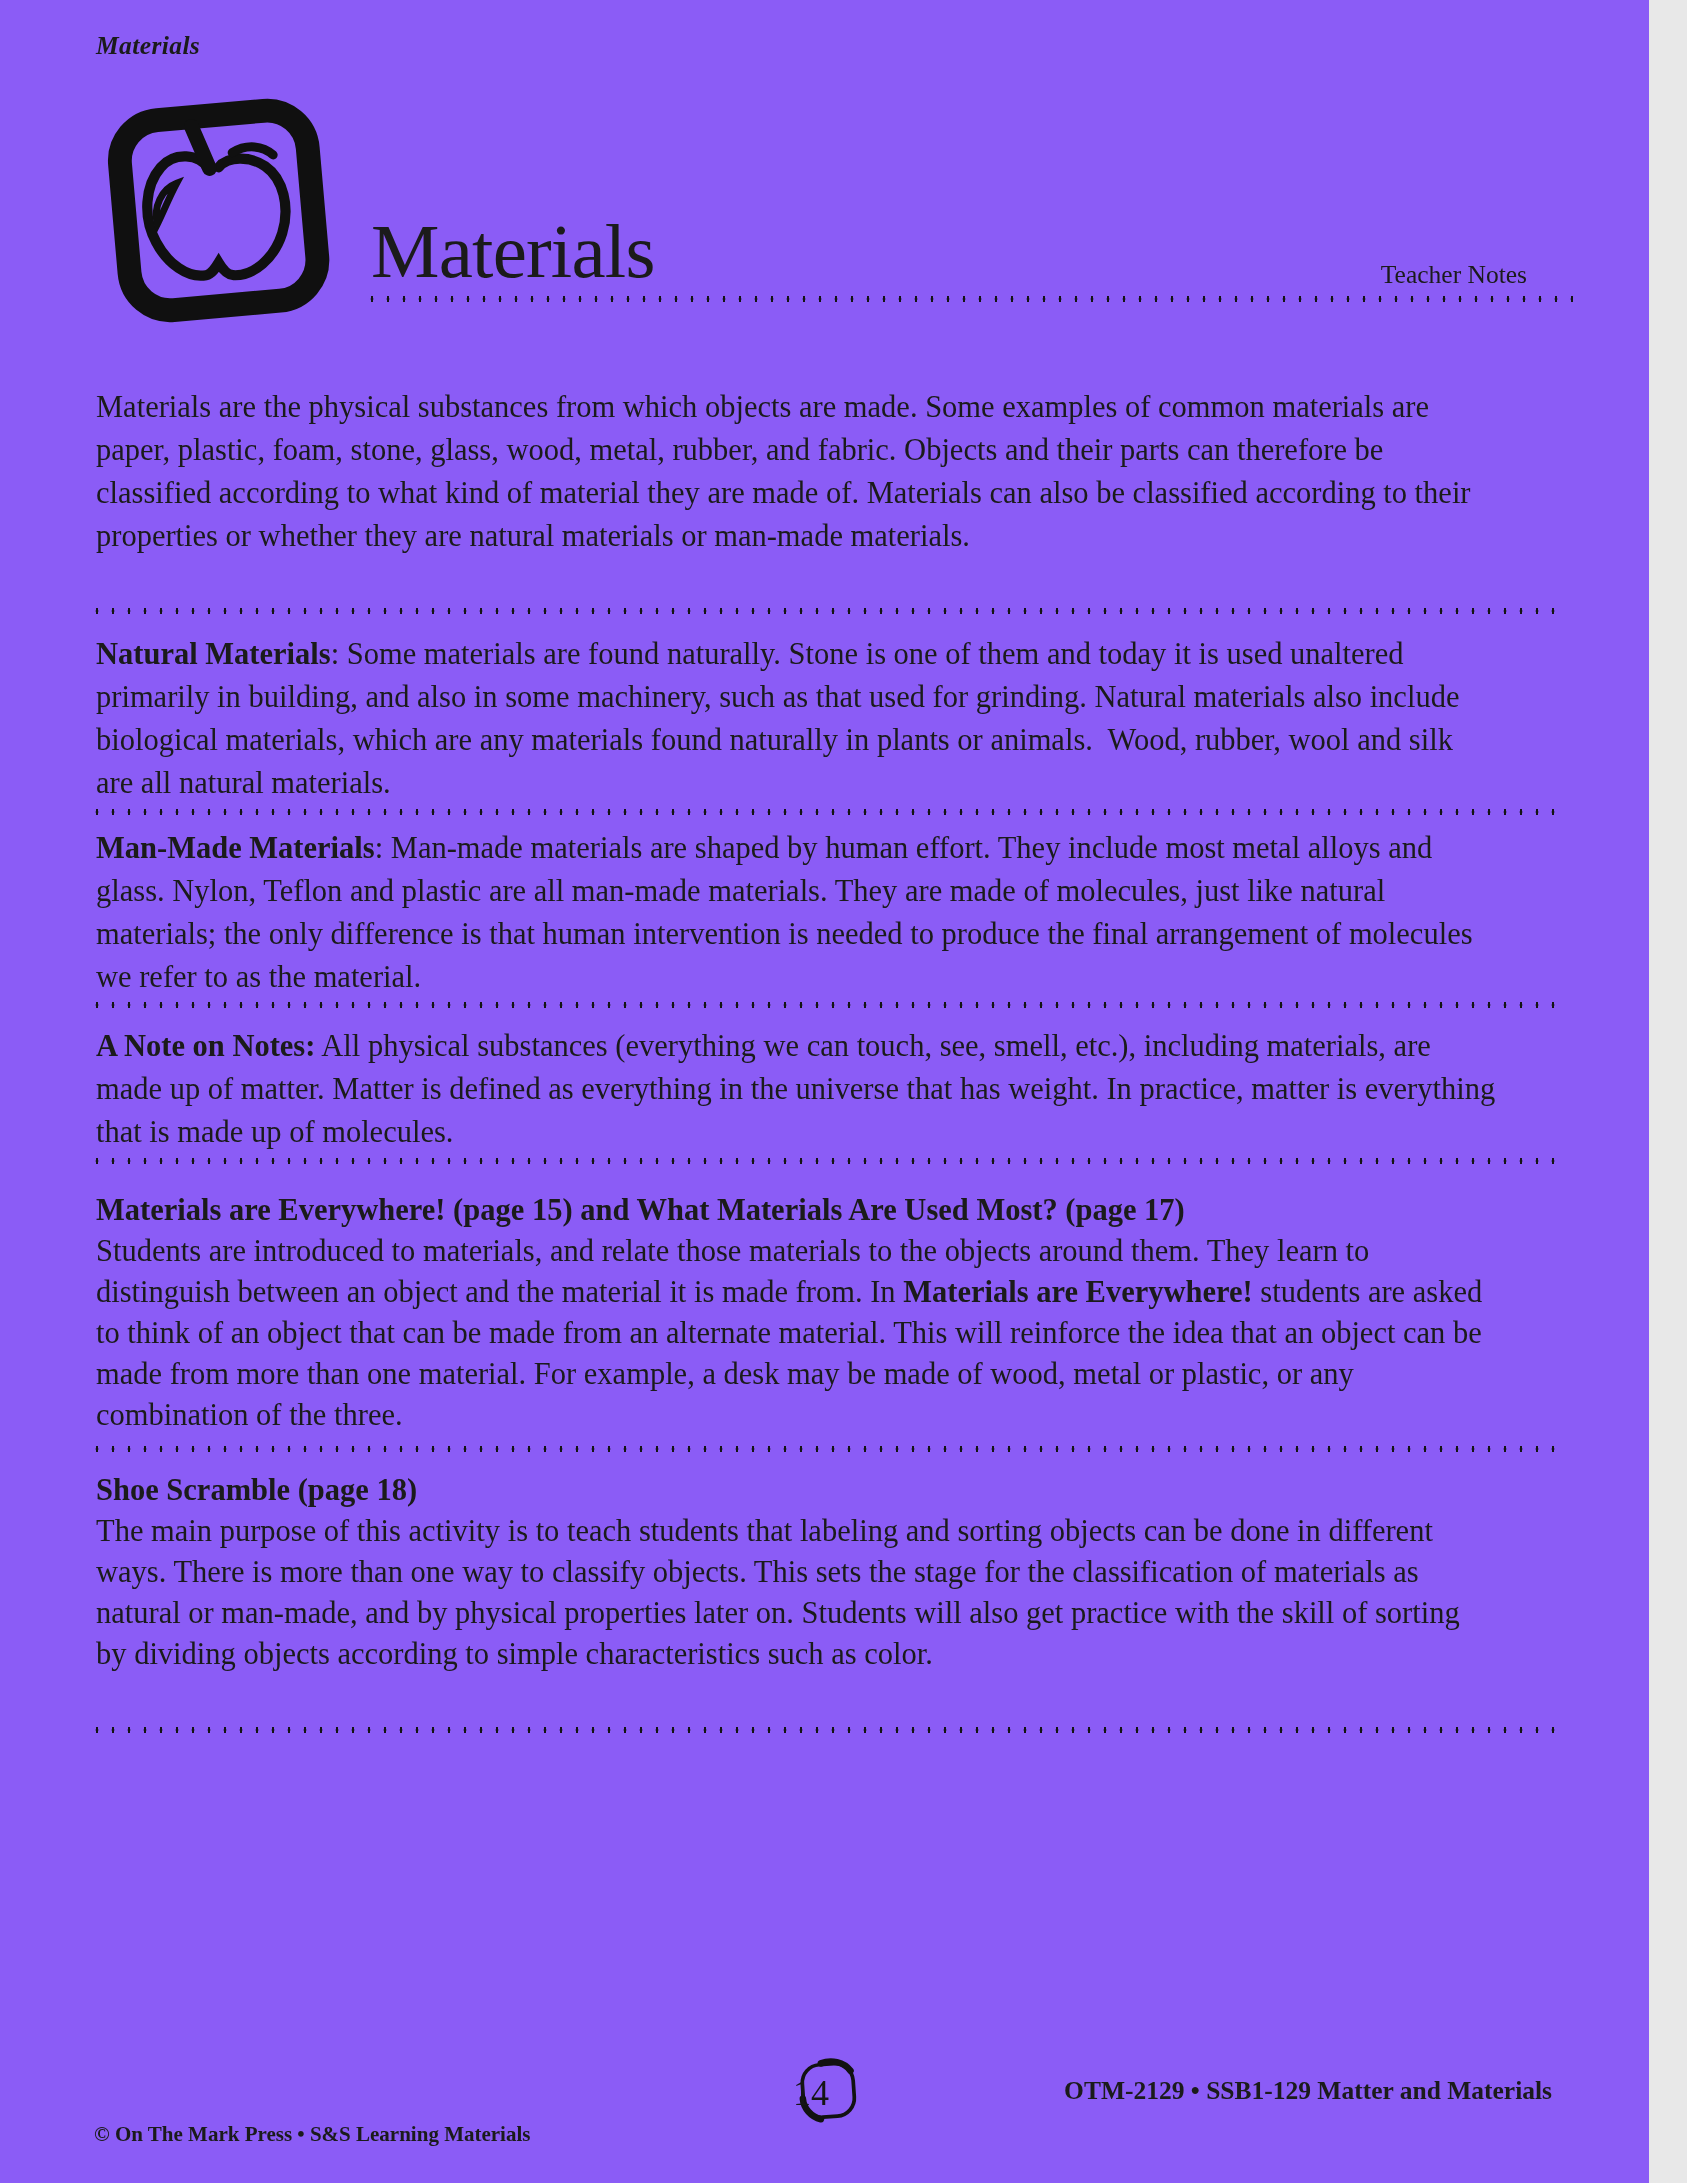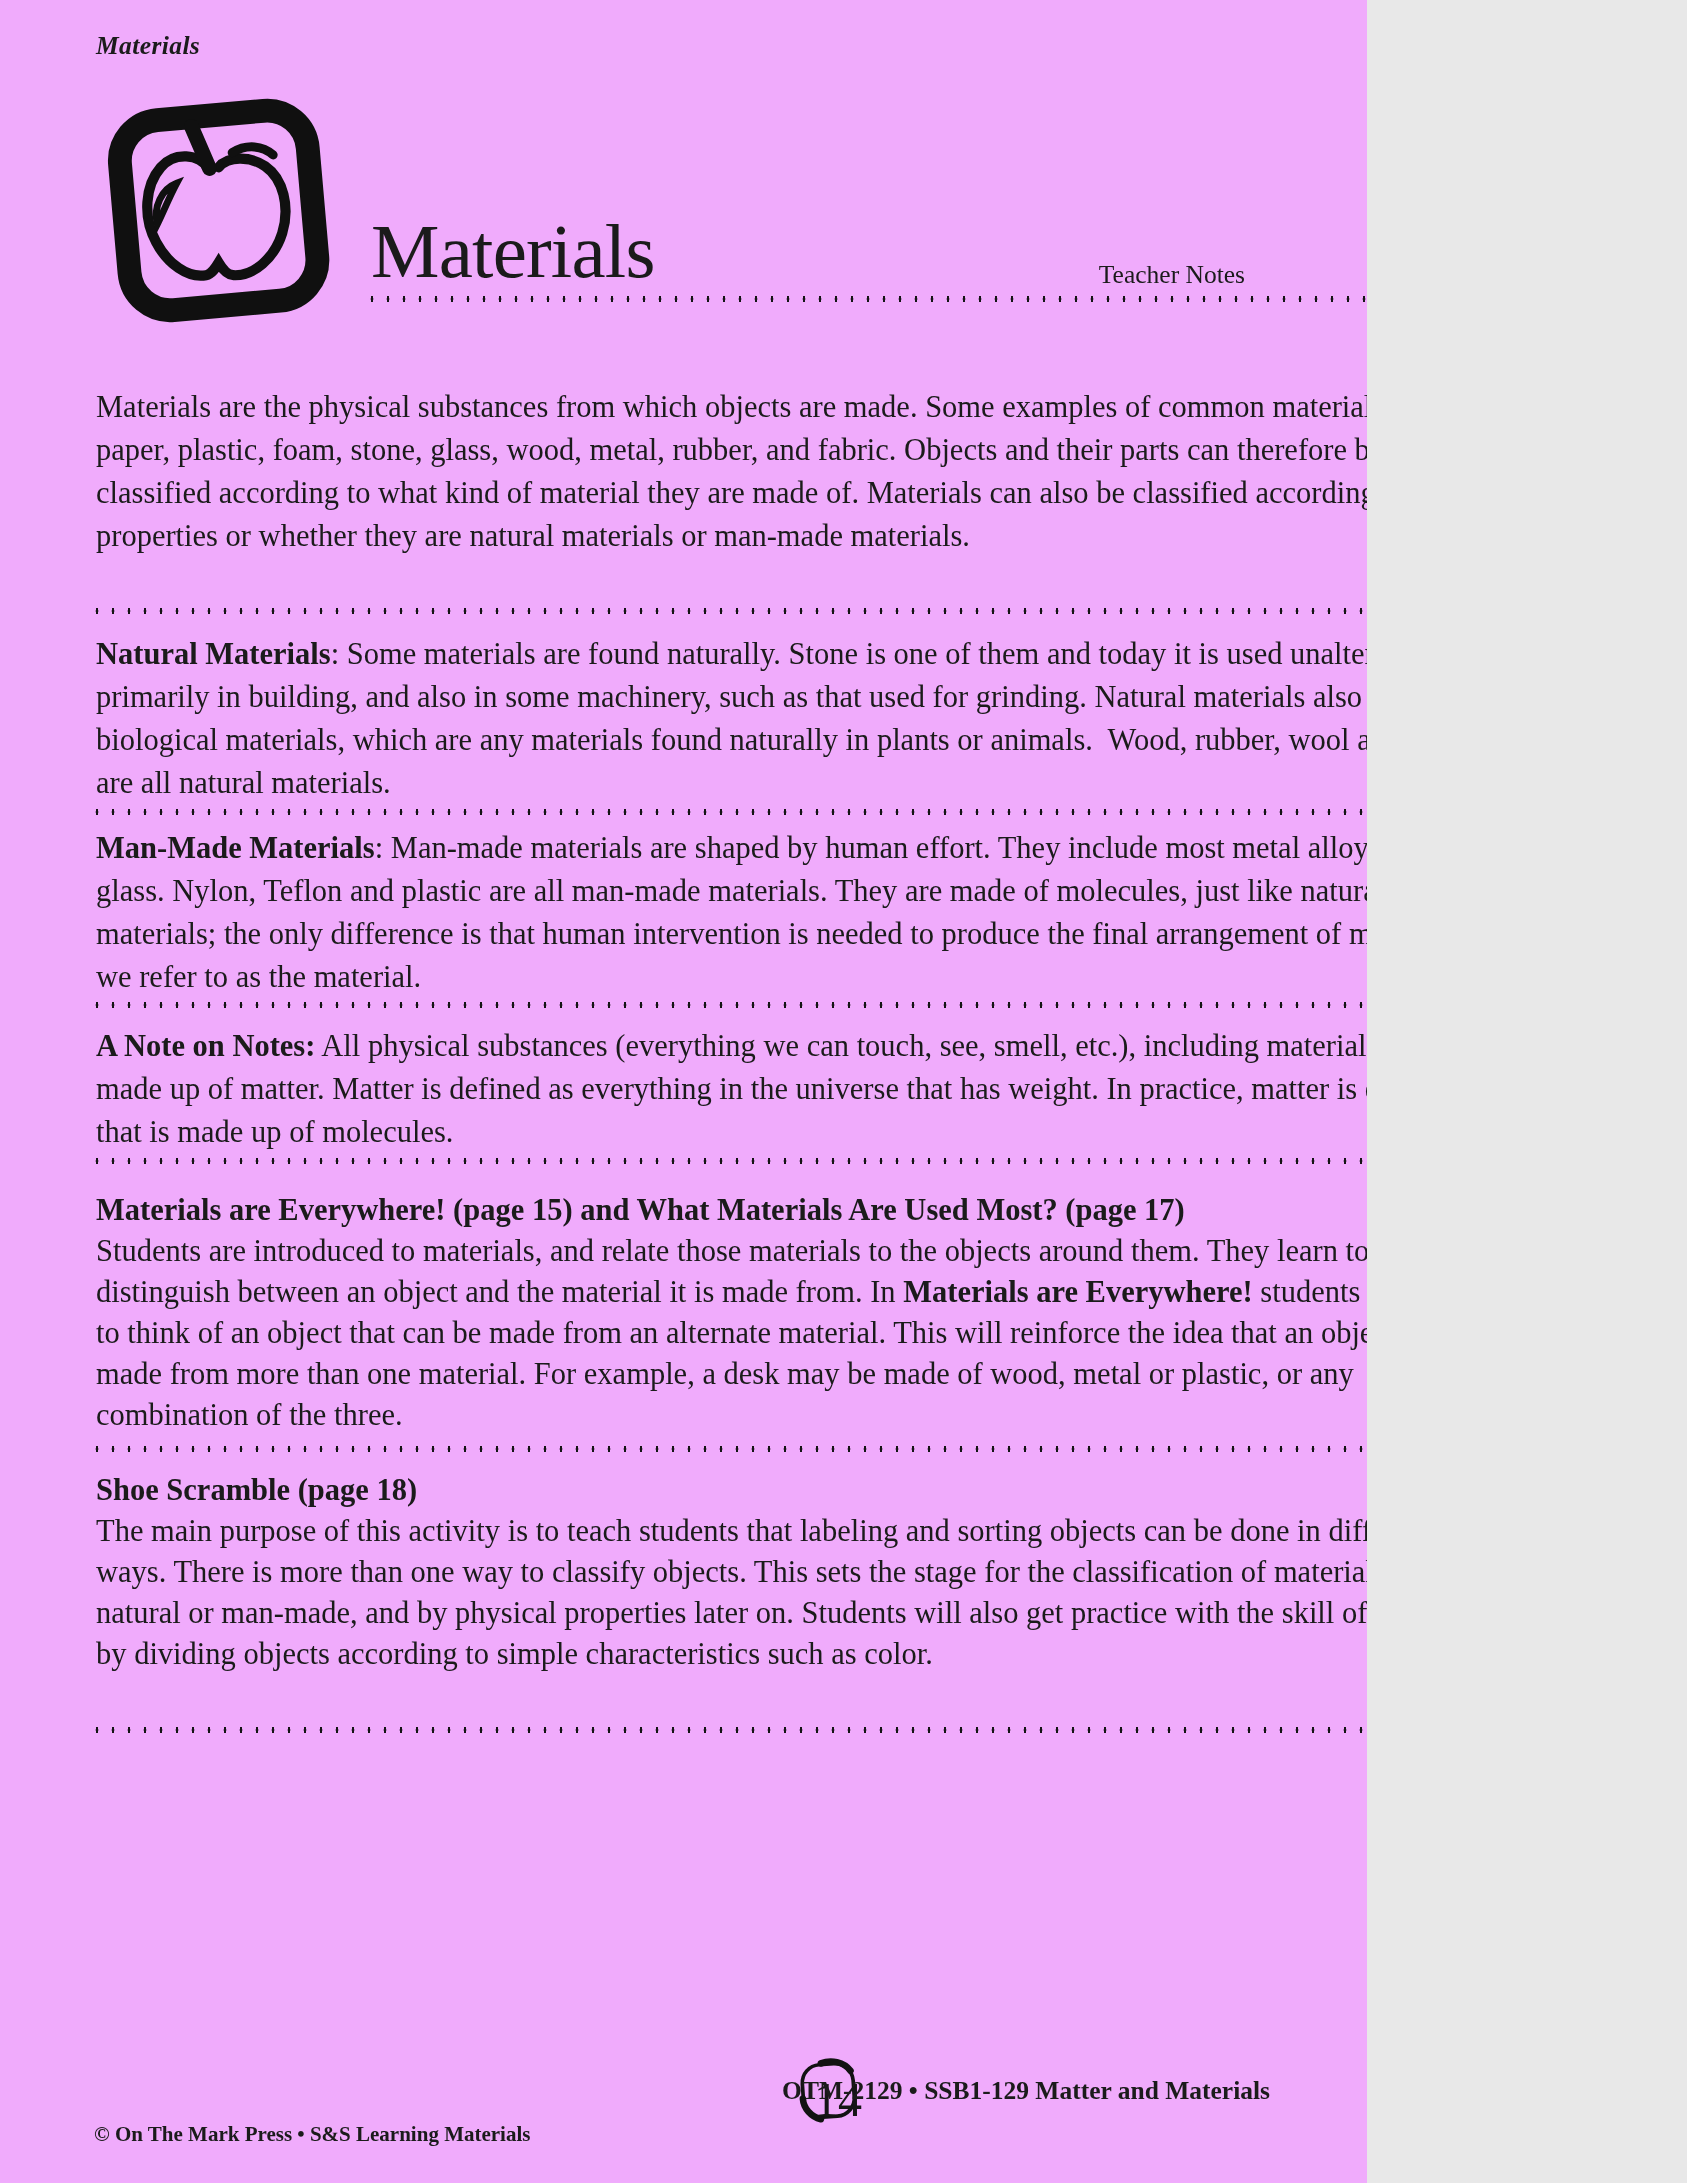--- a/index.html
+++ b/index.html
@@ -1,19 +1,19 @@
 <!DOCTYPE html>
 <html style="font-size:13px"><head>
 <meta charset="utf-8">
 <style>
   html,body{margin:0;padding:0;background:#e8e8e8;}
   .page{
     position:relative;
-    width:1367px;height:2183px;
-    background:#f0abfc;
+    width:1649px;height:2183px;
+    background:#8b5cf6;
     font-family:"Liberation Serif", serif;
     color:#1b1b1b;
     overflow:hidden;
   }
   .corner-label{
     position:absolute;left:96px;top:31px;
     font-size:25.5px;font-weight:bold;font-style:italic;
     letter-spacing:0.4px;
   }
   .apple-box{position:absolute;left:104px;top:91px;width:227px;height:239px;}
@@ -55,21 +55,21 @@
   }
   .footer-right{
     position:absolute;right:97px;top:2076px;
     font-size:25.5px;font-weight:bold;text-align:right;
   }
   .page-badge{
     position:absolute;left:793px;top:2056px;width:69px;height:69px;
   }
   .page-badge .num{
     position:absolute;left:0;top:15.7px;width:69px;
-    text-align:right;font-size:48px;color:#151515;
+    text-align:left;font-size:36px;color:#151515;
   }
   .page-badge svg{position:absolute;left:0;top:0;}
 </style>
 </head>
 <body>
 
 <div class="page">
 
   <div class="corner-label">Materials</div>
 

